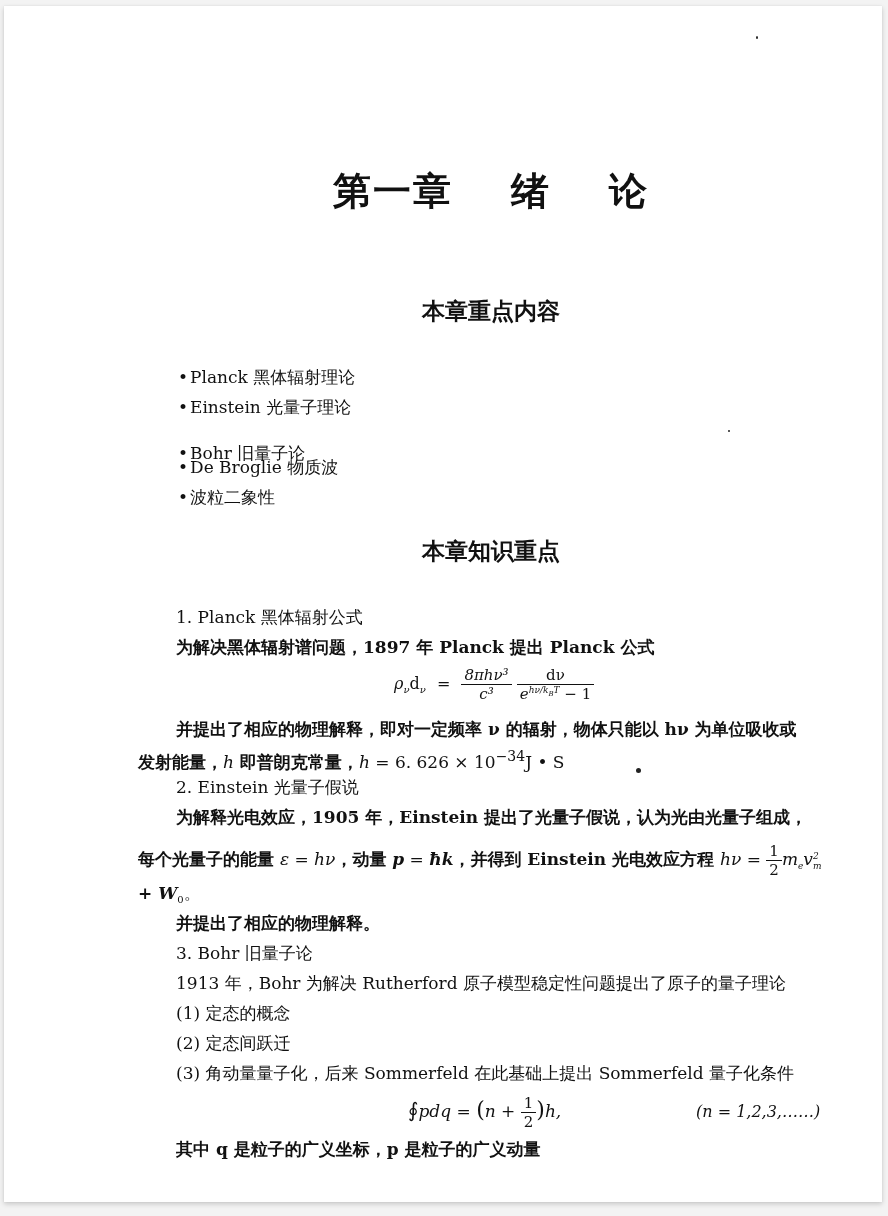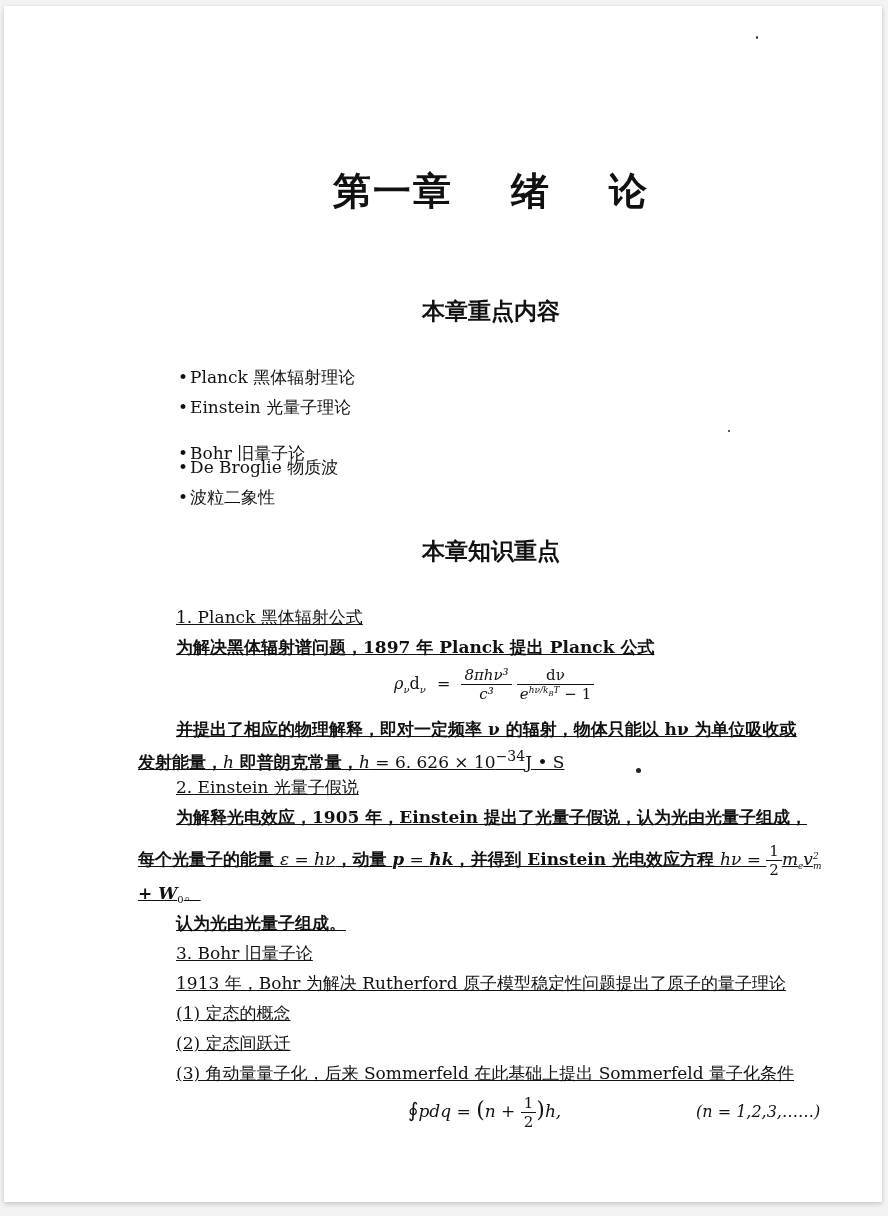--- a/index.html
+++ b/index.html
@@ -17,21 +17,21 @@
     font-size:38px; font-weight:bold; letter-spacing:2px;
     font-family: "DejaVu Serif", serif;
   }
   .chapter-title span { display:inline-block; }
   .sec-heading {
     left:0; width:878px; text-align:center; font-size:23px; font-weight:bold;
     font-family: "DejaVu Sans", "Liberation Sans", sans-serif;
   }
   .bullet { left:126px; font-size:17px; }
   .bullet .dot { display:inline-block; width:12px; }
-  .line { font-size:17px;text-decoration:underline; }
+  .line { font-size:17px; }
   .bold { font-weight:bold; }
   .math { font-style:italic; font-family: "DejaVu Serif", "Liberation Serif", serif; }
   .frac { display:inline-block; vertical-align:middle; text-align:center; font-size:15px; }
   .frac .num { display:block; border-bottom:1px solid #111; padding:0 3px; }
   .frac .den { display:block; padding:0 3px; }
   .speck { position:absolute; background:#222; border-radius:50%; }
 </style>
 </head>
 <body>
 
@@ -70,30 +70,31 @@
   <div class="abs line bold" style="left:124px;top:800px">为解释光电效应，1905 年，Einstein 提出了光量子假说，认为光由光量子组成，</div>
   <div class="abs line bold" style="left:86px;top:836px">
     <span>每个光量子的能量 </span><i style="font-weight:normal">ε = hν</i><span>，动量 </span><i>p</i><span style="font-weight:normal"> = </span><i>ħk</i><span>，并得到 Einstein 光电效应方程 </span><i style="font-weight:normal">hν</i><span style="font-weight:normal"> = </span><span class="frac" style="font-weight:normal"><span class="num">1</span><span class="den">2</span></span><i style="font-weight:normal">m</i><sub style="font-size:9px;font-weight:normal;font-style:italic">e</sub><i style="font-weight:normal">v</i><span style="display:inline-flex;flex-direction:column;font-size:9px;font-style:italic;font-weight:normal;vertical-align:middle;line-height:10px">
         <span>2</span>
         <span>m</span>
       </span>
   </div>
   <div class="abs line" style="left:86px;top:876px">
     <i class="bold">+ W</i><sub style="font-size:10px">0</sub><span>。</span>
   </div>
-  <div class="abs line bold" style="left:124px;top:906px">认为光由光量子组成。</div>
+  <div class="abs line bold" style="left:124px;top:906px">并提出了相应的物理解释。</div>
 
   <div class="abs line" style="left:124px;top:936px">3. Bohr 旧量子论</div>
   <div class="abs line" style="left:124px;top:966px">1913 年，Bohr 为解决 Rutherford 原子模型稳定性问题提出了原子的量子理论</div>
   <div class="abs line" style="left:124px;top:996px">(1) 定态的概念</div>
   <div class="abs line" style="left:124px;top:1026px">(2) 定态间跃迁</div>
   <div class="abs line" style="left:124px;top:1056px">(3) 角动量量子化，后来 Sommerfeld 在此基础上提出 Sommerfeld 量子化条件</div>
 
   <div class="abs math" style="left:356px;top:1088px;font-size:17px">
     <span style="font-style:normal;font-size:20px">∮</span><span>pdq = </span><span style="font-style:normal;font-size:22px">(</span><span>n + </span><span class="frac" style="font-style:normal"><span class="num">1</span><span class="den">2</span></span><span style="font-style:normal;font-size:22px">)</span><span>h,</span>
   </div>
   <div class="abs math" style="left:644px;top:1096px;font-size:16px">(n = 1,2,3,……)</div>
 
+  <div class="abs line bold" style="left:124px;top:1132px">其中 q 是粒子的广义坐标，p 是粒子的广义动量</div>
 
   <div class="speck" style="left:632px;top:762px;width:5px;height:5px"></div>
   <div class="speck" style="left:752px;top:30px;width:2px;height:3px"></div>
   <div class="speck" style="left:724px;top:424px;width:2px;height:2px"></div>
 </div>
 
 </body></html>

